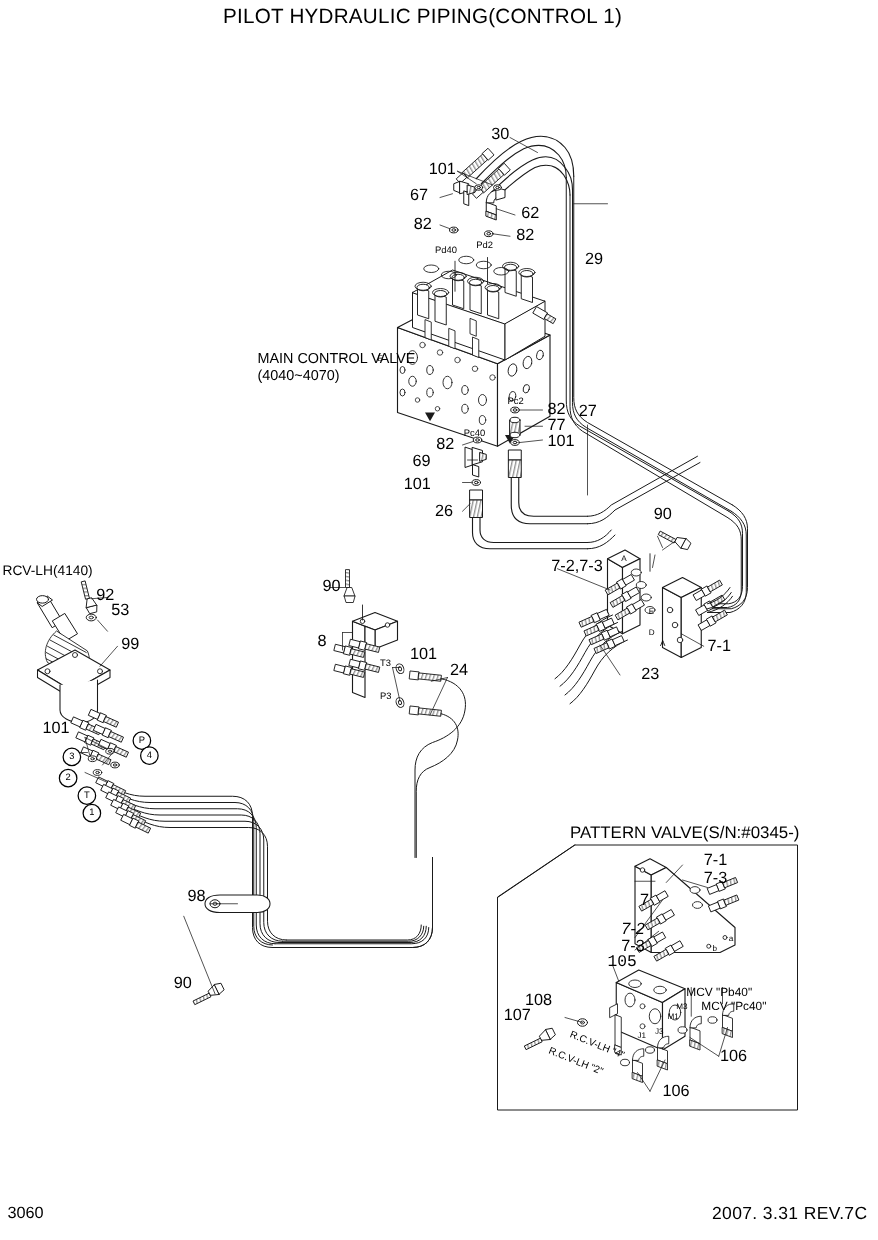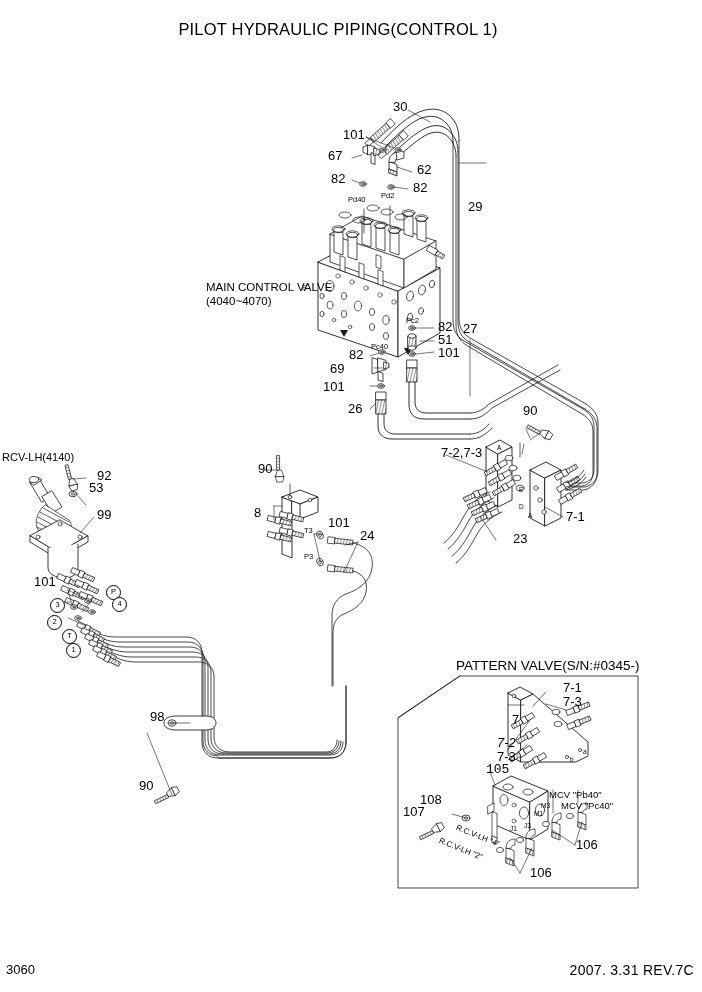--- a/index.html
+++ b/index.html
@@ -1,21 +1,21 @@
 <!DOCTYPE html>
 <html><head>
 <meta charset="utf-8">
 <style>
   html,body{margin:0;padding:0;background:#fff;}
   body{width:702px;height:992px;position:relative;overflow:hidden;
        font-family:"Liberation Sans",sans-serif;color:#000;}
   #sheet{position:absolute;left:0;top:0;width:702px;height:992px;}
   #svgroot{position:absolute;left:0;top:0;width:702px;height:992px;}
   .ttl{position:absolute;left:0;top:4px;width:676px;text-align:center;
-       font-size:16.5px;letter-spacing:.2px;margin-top:16px;}
+       font-size:16.5px;letter-spacing:.2px;}
   .lbl{position:absolute;font-size:13px;line-height:1;white-space:nowrap;}
   .lbl.sm{font-size:11px;}
   .lbl.xs{font-size:7.5px;}
   .lbl.xxs{font-size:6.5px;}
   .lbl.mid{font-size:9.5px;}
   .ftl{position:absolute;left:6px;top:962px;font-size:13px;}
   .ftr{position:absolute;right:8px;top:962px;font-size:14px;letter-spacing:.3px;}
   .mcv{position:absolute;font-size:11.5px;text-align:left;line-height:1.25;}
   .pvttl{position:absolute;font-size:13.5px;white-space:nowrap;}
   .ctr{position:absolute;font-size:7.5px;width:13px;height:13px;
@@ -621,34 +621,34 @@
 
   <div class="lbl" style="left:393px;top:100px;">30</div>
   <div class="lbl" style="left:343px;top:128px;">101</div>
   <div class="lbl" style="left:328px;top:149px;">67</div>
   <div class="lbl" style="left:417px;top:163px;">62</div>
   <div class="lbl" style="left:468px;top:155px;margin-top:45px;">29</div>
   <div class="lbl" style="left:331px;top:172px;">82</div>
   <div class="lbl" style="left:413px;top:181px;">82</div>
 
   <div class="lbl" style="left:438px;top:320px;">82</div>
-  <div class="lbl" style="left:438px;top:333px;">51</div>
+  <div class="lbl" style="left:438px;top:333px;">77</div>
   <div class="lbl" style="left:438px;top:346px;">101</div>
   <div class="lbl" style="left:463px;top:322px;">27</div>
   <div class="lbl" style="left:349px;top:348px;">82</div>
   <div class="lbl" style="left:330px;top:362px;">69</div>
   <div class="lbl" style="left:323px;top:380px;">101</div>
   <div class="lbl" style="left:348px;top:402px;">26</div>
 
   <div class="lbl" style="left:523px;top:404px;">90</div>
   <div class="lbl" style="left:441px;top:446px;">7-2,7-3</div>
   <div class="lbl" style="left:566px;top:510px;">7-1</div>
   <div class="lbl" style="left:513px;top:532px;">23</div>
 
-  <div class="lbl" style="left:97px;top:469px;">92</div>
+  <div class="lbl" style="left:77px;top:469px;">92</div>
   <div class="lbl" style="left:89px;top:481px;">53</div>
   <div class="lbl" style="left:97px;top:508px;">99</div>
   <div class="lbl" style="left:34px;top:575px;">101</div>
 
   <div class="lbl" style="left:258px;top:462px;">90</div>
   <div class="lbl" style="left:254px;top:506px;">8</div>
   <div class="lbl" style="left:328px;top:516px;">101</div>
   <div class="lbl" style="left:360px;top:529px;">24</div>
 
   <div class="lbl" style="left:150px;top:710px;">98</div>

